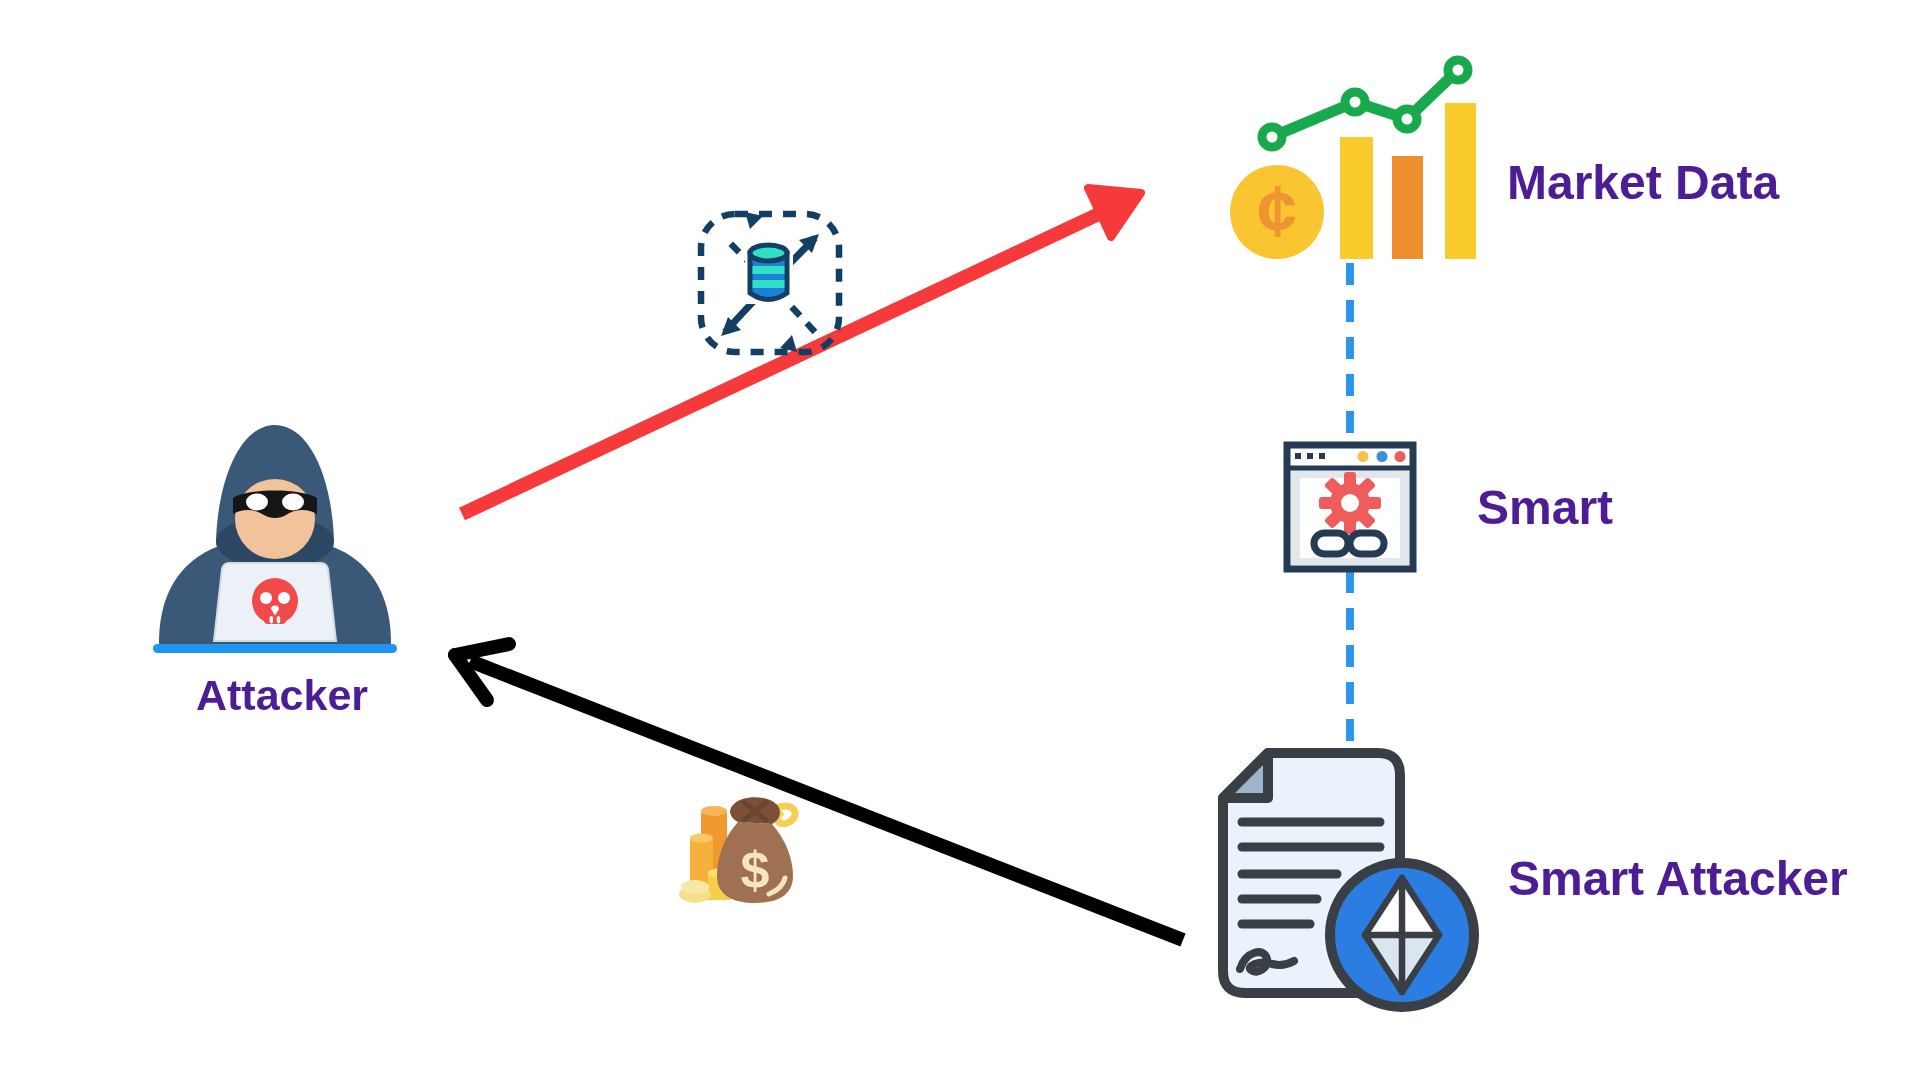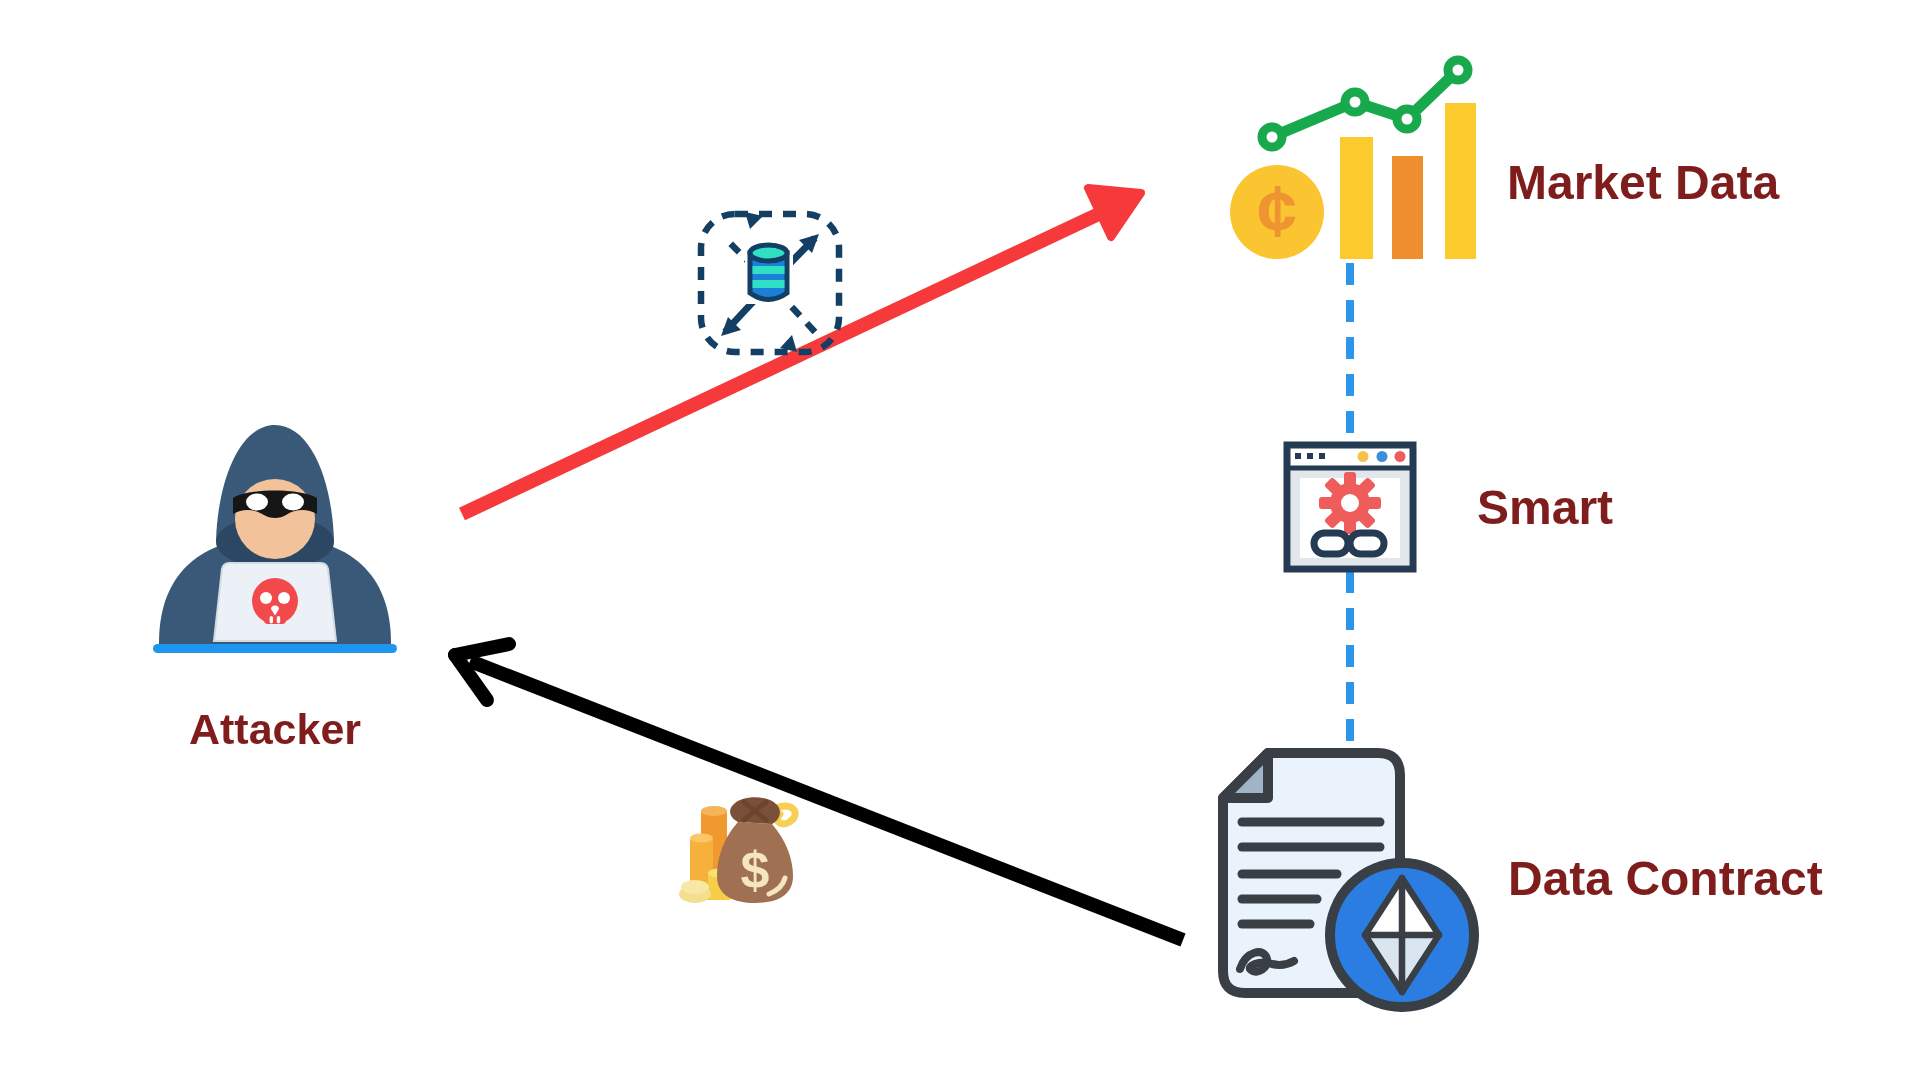--- a/index.html
+++ b/index.html
@@ -1,20 +1,20 @@
 <!DOCTYPE html>
 <html style="--red-arrow: #F6393B; --black-arrow: #000000; --link-blue: #2E96EA; --hoodie: #3A5878; --hoodie-shadow: #2C4763; --face-skin: #F2C29B; --mask-black: #161616; --laptop-fill: #EBF1F7; --skull-red: #F2494B; --laptop-bar-blue: #1E96F0; --coin-yellow: #FBC531; --cent-orange: #EE9532; --bar-yellow: #FBCB2D; --bar-orange: #EF8E2E; --chart-green: #17A94B; --window-navy: #243B53; --gear-coral: #EE5C5C; --dot-yellow: #F5C24B; --dot-blue: #3A8FDD; --dot-red: #EE5C5C; --panel-gray: #E2E7EB; --doc-fill: #EAF2FC; --doc-outline: #3A3F45; --fold-gray: #9FB4C7; --eth-blue: #2B7DE1; --eth-facet-light: #D9E5EF; --sync-navy: #123F63; --db-blue: #1D80D8; --db-teal: #30E0C4; --bag-brown: #A07052; --bag-dark-brown: #7A5138; --dollar-cream: #F5E6C0; --ribbon-yellow: #F7CF55; --coin-stack-orange: #F0992F; --coin-stack-amber: #F5B13C; --coin-stack-gold: #F7CE47; --coin-stack-pale: #F3DF8E;"><head>
 <meta charset="utf-8">
 <style>
   html,body{margin:0;padding:0;background:#ffffff;width:1920px;height:1080px;overflow:hidden;}
   body{font-family:"Liberation Sans",sans-serif;position:relative;}
   .stage{position:absolute;inset:0;width:1920px;height:1080px;}
   .abs{position:absolute;}
-  .label{position:absolute;font-weight:700;color:#7f1d1d;white-space:nowrap;line-height:1;}
-  .label-attacker{left:275px;top:674px;font-size:43px;transform:translateX(-50%);margin-top:34px;}
+  .label{position:absolute;font-weight:700;color:#4c1d95;white-space:nowrap;line-height:1;}
+  .label-attacker{left:282px;top:674px;font-size:43px;transform:translateX(-50%);}
   .label-market{left:1507px;top:159px;font-size:48px;}
   .label-oracle{left:1477px;top:484px;font-size:48px;}
   .label-smart{left:1508px;top:855px;font-size:48px;}
   svg{display:block;}
 </style>
 </head>
 <body>
 
 <div class="stage">
 
@@ -166,15 +166,15 @@
       <line x1="72" y1="12" x2="94" y2="30"></line>
       <line x1="94" y1="12" x2="72" y2="30"></line>
     </g>
     <text x="83" y="98" text-anchor="middle" font-family="Liberation Sans, sans-serif" font-weight="700" font-size="52" fill="var(--dollar-cream,#F5E6C0)">$</text>
     <path d="M97,104 Q110,99 113,88" fill="none" stroke="var(--dollar-cream,#F5E6C0)" stroke-width="5" stroke-linecap="round"></path>
   </svg>
 
   <div class="label label-attacker">Attacker</div>
   <div class="label label-market">Market Data</div>
   <div class="label label-oracle">Smart</div>
-  <div class="label label-smart">Data Contract</div>
+  <div class="label label-smart">Smart Attacker</div>
 
 </div>
 
 </body></html>

